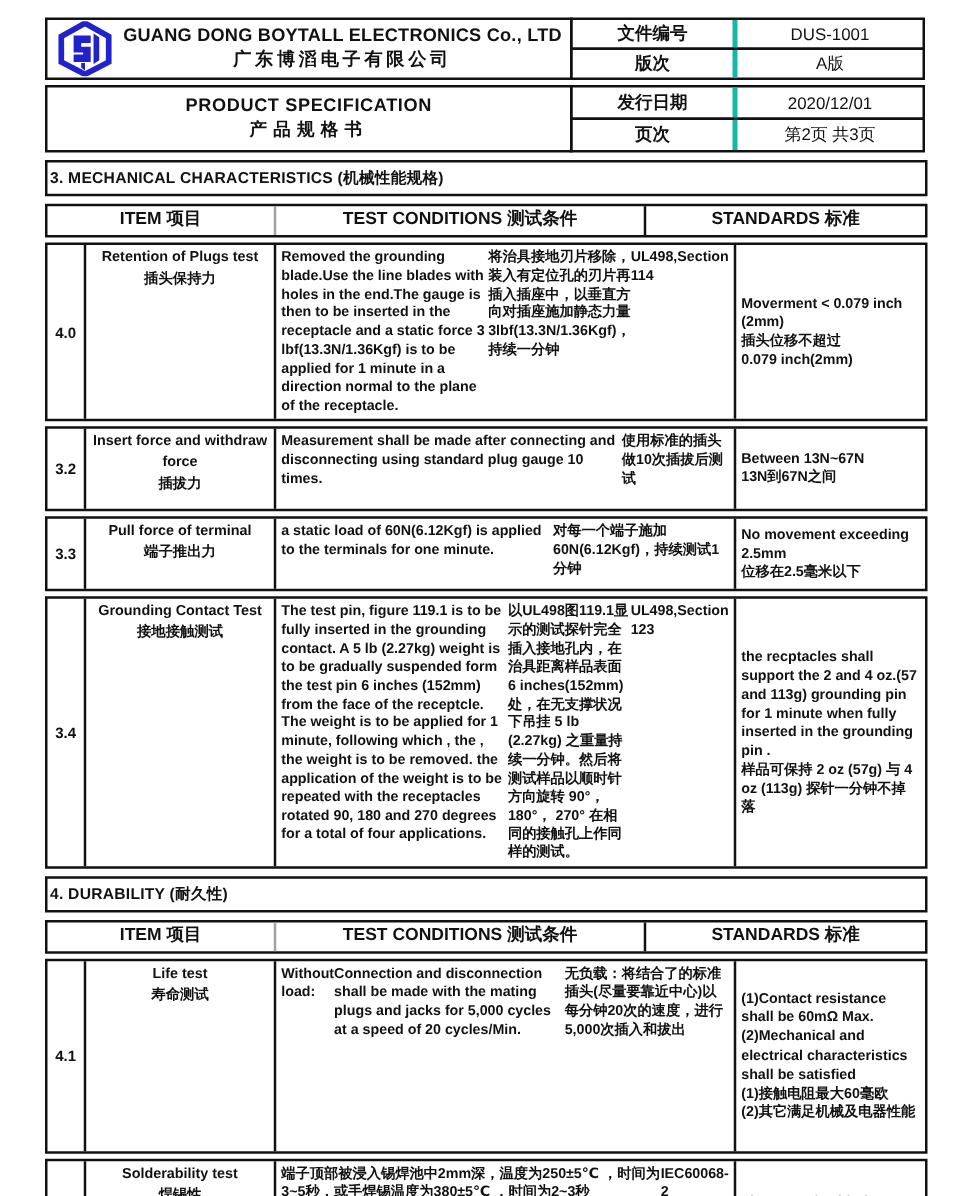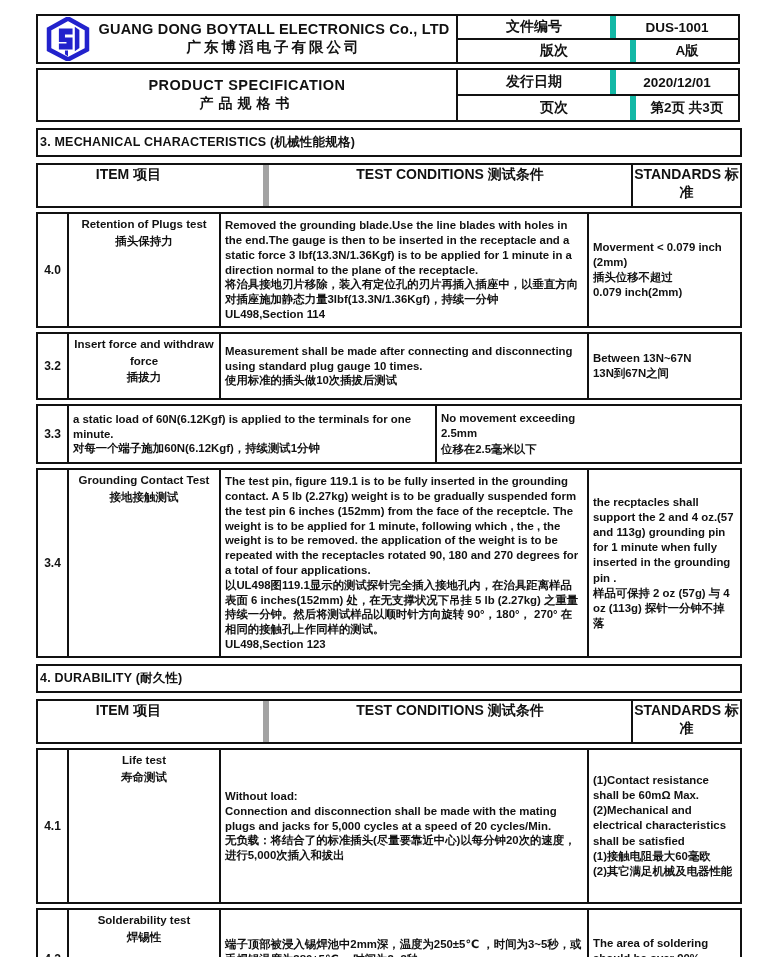--- a/index.html
+++ b/index.html
@@ -16,29 +16,29 @@
   }
   
   .hdr-band { display: flex; }
   .hdr-band + .hdr-band { margin-top: 4px; }
   .hdr-left {
     width: 422px; border: 2px solid #111;
     display: flex; align-items: center; justify-content: center;
   }
   .hdr-right { width: 284px; margin-left: -2px; display: flex; flex-direction: column; }
   .info-row { display: flex; flex: 1; border: 2px solid #111; }
-  .info-row + .info-row { margin-top: -2px; padding-left: 20px; }
+  .info-row + .info-row { margin-top: -2px; }
   .info-label {
-    width: 152px; display: flex; align-items: center; justify-content: center;
+    width: 128px; display: flex; align-items: center; justify-content: center;
     font-weight: bold; font-size: 14px;
   }
   .info-value {
-    flex: 1; border-left: 6px solid #14b8a6;
+    flex: 1; border-left: 4px solid #14b8a6;
     display: flex; align-items: center; justify-content: center;
-    font-weight: bold; font-size: 13.5px;
+    font-weight: normal; font-size: 13.5px;
   }
   .band1 { height: 50px; }
   .band2 { height: 54px; }
   .company-wrap { display: flex; align-items: center; gap: 8px; padding: 2px 4px; }
   .logo { width: 46px; height: 44px; flex: 0 0 auto; }
   .company-text { text-align: center; }
   .company-en { font-weight: bold; font-size: 14.5px; letter-spacing: 0.2px; }
   .company-cn { font-weight: bold; font-size: 14.5px; letter-spacing: 3px; margin-top: 1px; }
   .doc-title { text-align: center; }
   .doc-title-en { font-weight: bold; font-size: 14.5px; letter-spacing: 0.5px; }
@@ -47,36 +47,36 @@
   .section-title {
     border: 2px solid #111; margin-top: 6px; margin-bottom: 6px;
     font-weight: bold; font-size: 12.5px; padding: 4px 3px 4px 2px;
     letter-spacing: 0.2px;
   }
   .col-head { display: flex; border: 2px solid #111; margin-bottom: 4px; }
   .col-head > div {
     font-weight: bold; font-size: 14px; text-align: center; padding: 1px 0 4px;
   }
   .ch-item { width: 181px; }
-  .ch-cond { width: 368px; border-left: 6px solid #a3a3a3; margin-left: 44px; }
+  .ch-cond { width: 296px; border-left: 2px solid #a3a3a3; }
   .ch-std  { flex: 1; border-left: 2px solid #111; }
   .trow { display: flex; border: 2px solid #111; margin-bottom: 4px; align-items: stretch; }
   .cell-num {
     width: 29px; display: flex; align-items: center; justify-content: center;
     font-weight: bold; font-size: 12px; flex: 0 0 auto;
   }
   .cell-item {
     width: 152px; border-left: 2px solid #111; flex: 0 0 auto;
     display: flex; flex-direction: column; align-items: center; justify-content: flex-start;
     text-align: center; font-weight: bold; font-size: 11.5px; line-height: 1.45;
     padding: 2px 3px;
   }
   .cell-cond {
     width: 368px; border-left: 2px solid #111; flex: 0 0 auto;
-    display: flex; flex-direction: column; justify-content: center;
+    display: flex; flex-direction: row; justify-content: center;
     font-weight: bold; font-size: 11.4px; line-height: 1.3; padding: 3px 4px;
   }
   .cell-std {
     flex: 1; border-left: 2px solid #111;
     display: flex; flex-direction: column; justify-content: center;
     font-weight: bold; font-size: 11.4px; line-height: 1.32; padding: 3px 4px;
   }
   .cell-cond div, .cell-std div { margin: 0; }
 </style>
 </head>
@@ -165,20 +165,24 @@
           <div>Measurement shall be made after connecting and disconnecting using standard plug gauge 10 times.</div>
           <div>使用标准的插头做10次插拔后测试</div>
         </div>
         <div class="cell-std">
           <div>Between 13N~67N</div>
           <div>13N到67N之间</div>
         </div>
       </div>
       <div class="trow" style="min-height: 60px;">
         <div class="cell-num">3.3</div>
+        <div class="cell-item">
+          <div>Pull force of terminal</div>
+          <div>端子推出力</div>
+        </div>
         <div class="cell-cond">
           <div> a static load of 60N(6.12Kgf) is applied to the terminals for one minute.</div>
           <div>对每一个端子施加60N(6.12Kgf)，持续测试1分钟</div>
         </div>
         <div class="cell-std">
           <div>No movement exceeding</div>
           <div> 2.5mm</div>
           <div>位移在2.5毫米以下</div>
         </div>
       </div>

